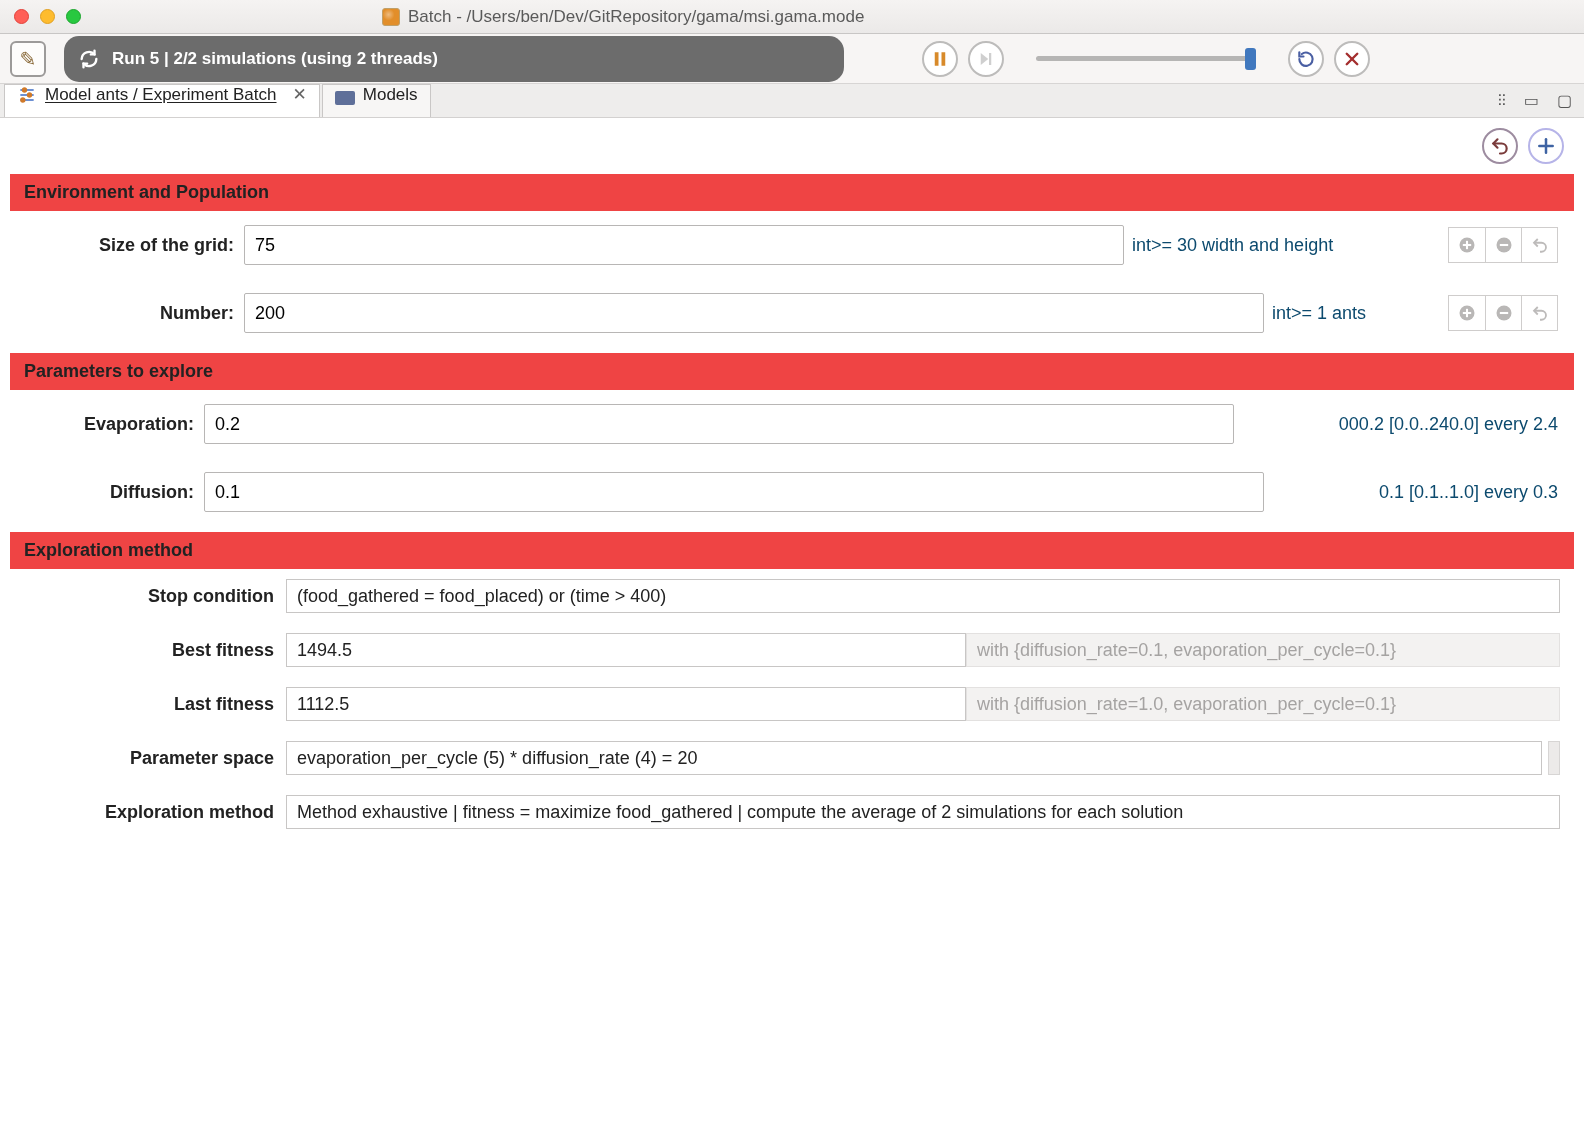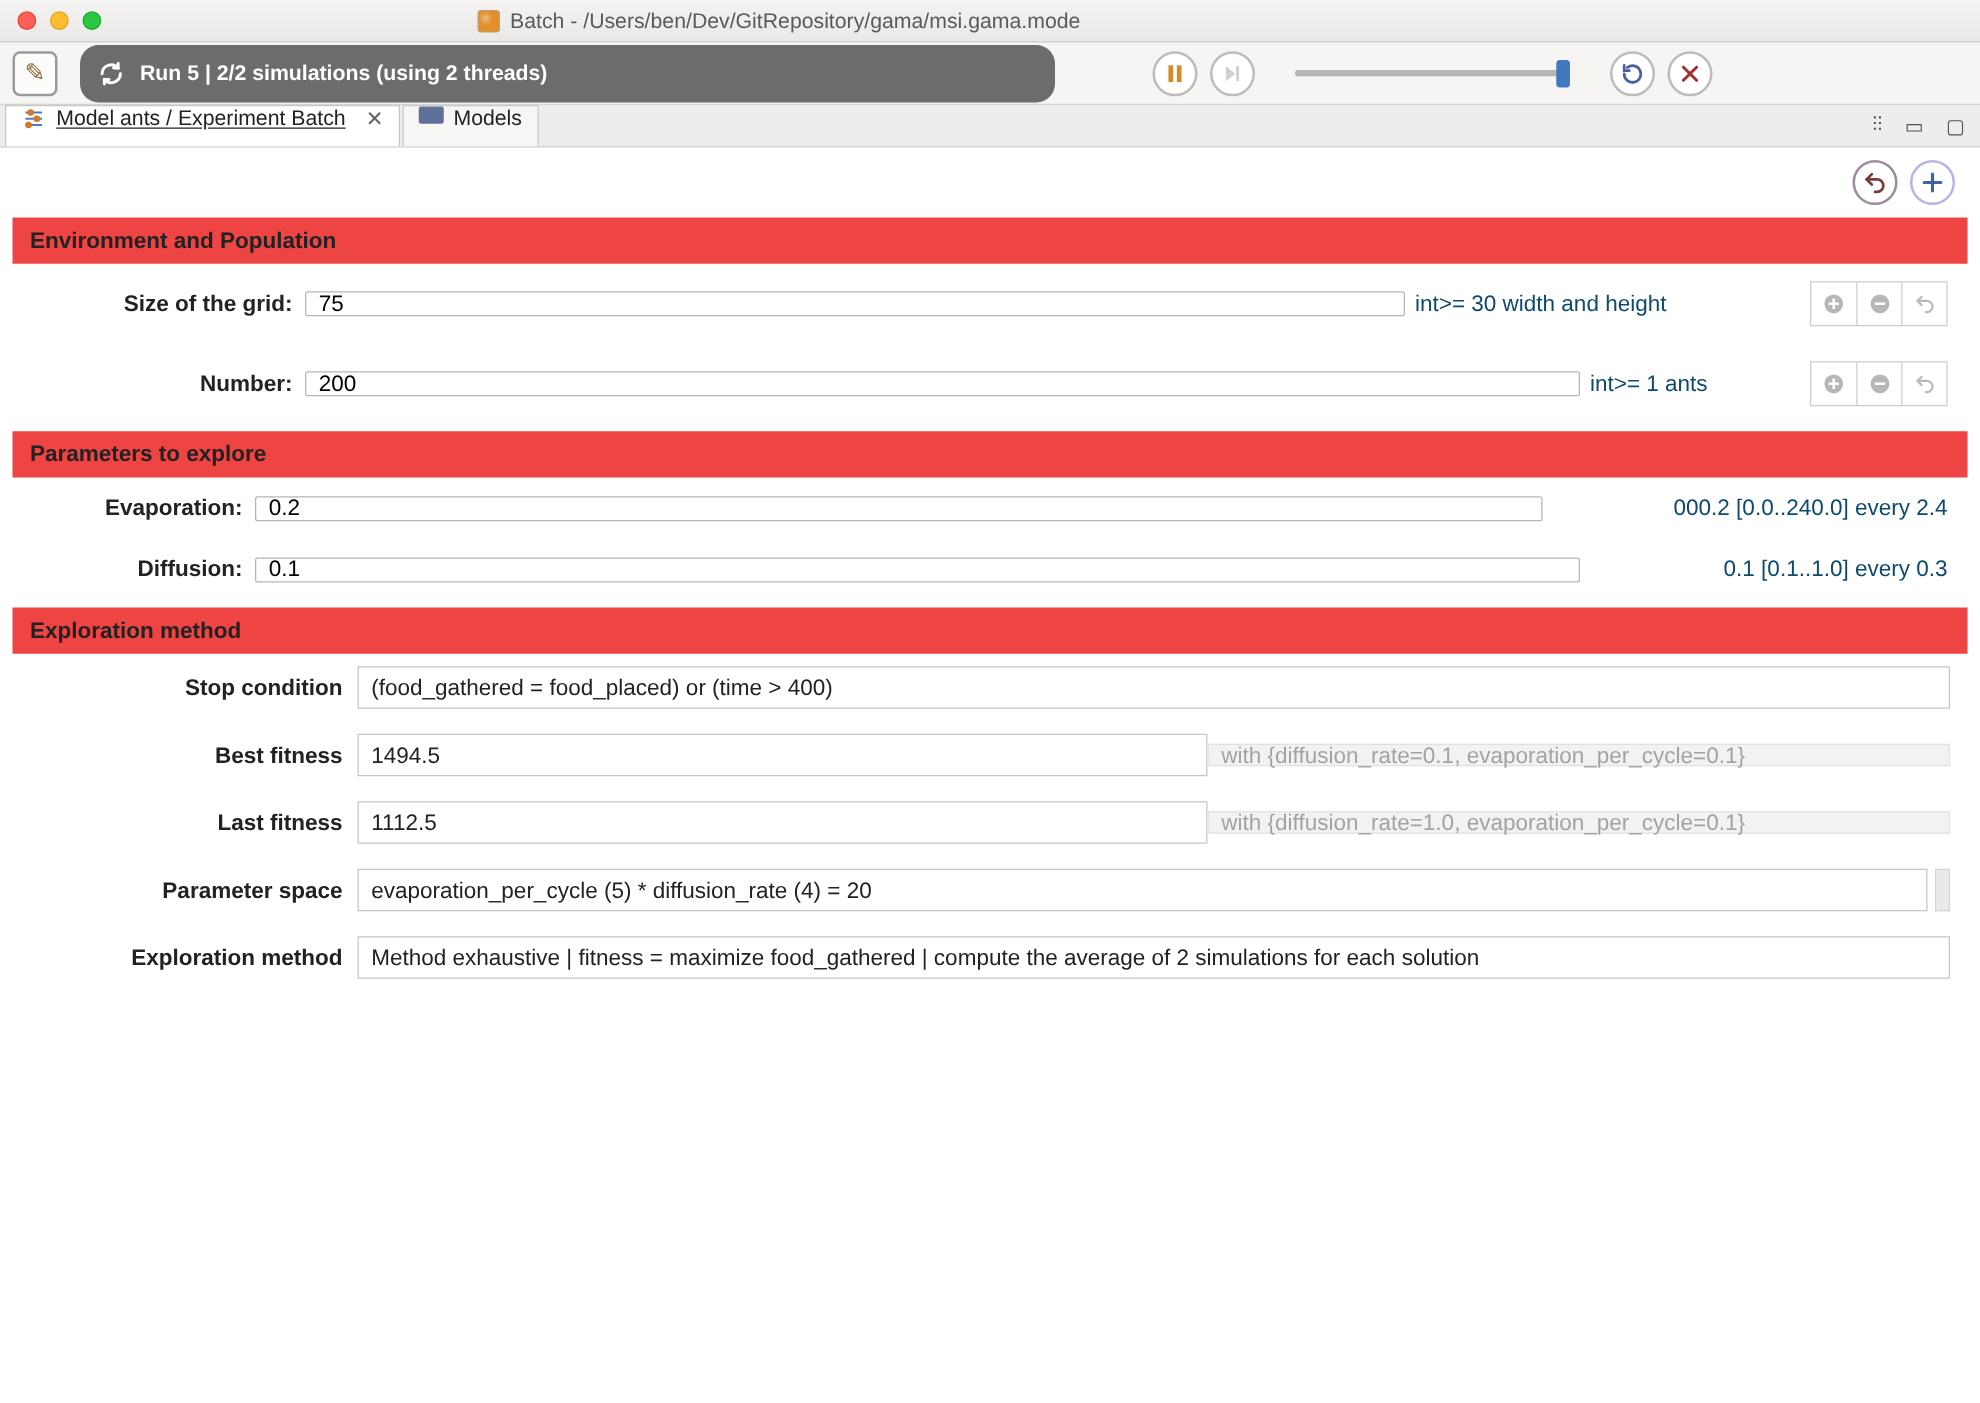--- a/index.html
+++ b/index.html
@@ -104,22 +104,22 @@
   
   .tabrow {
     height: 34px;
     background: #eeedec;
     border-bottom: 1px solid #d3d1d0;
     display: flex;
     align-items: stretch;
     padding-left: 4px;
   }
   .tab {
-    display: flex; align-items: flex-start; gap: 8px;
-    padding: 0 12px;
+    display: flex; align-items: flex-end; gap: 8px;
+    padding: 12px 12px;
     border: 1px solid #c9c7c6;
     border-bottom: none;
     margin-right: 2px;
     background: #f7f6f5;
     font-size: 17px;
   }
   .tab.active { background: #fff; }
   .tab-ico-params svg { display: block; }
   .tab-ico-folder {
     width: 20px; height: 14px; background: #5e6f99; border-radius: 2px;
@@ -164,21 +164,21 @@
     padding: 14px 16px 14px 14px;
   }
   .param-label {
     width: 220px;
     text-align: right;
     font-weight: 700;
     font-size: 18px;
     padding-right: 10px;
   }
   .param-input {
-    height: 20px;
+    height: 40px;
     border: 1px solid #b8b6b5;
     border-radius: 2px;
     padding: 0 10px;
     font-size: 18px;
     background: #fff;
   }
   .param-annot {
     color: #0c4a6e;
     font-size: 18px;
     padding-left: 8px;
@@ -214,21 +214,21 @@
     background: #fff;
     height: 34px;
     display: flex; align-items: center;
     padding: 0 10px;
     font-size: 18px;
   }
   .em-annot-box {
     border: 1px solid #e3e1e0;
     background: #f3f2f1;
     color: #a5a3a2;
-    height: 18px;
+    height: 34px;
     display:flex;align-items:center;
     padding: 0 10px;
     font-size: 18px;
   }
   .slim-scroll {
     width: 12px; height: 34px; background: #eceae9;
     border: 1px solid #d7d5d4; margin-left: 6px;
   }
 </style>
 </head>

